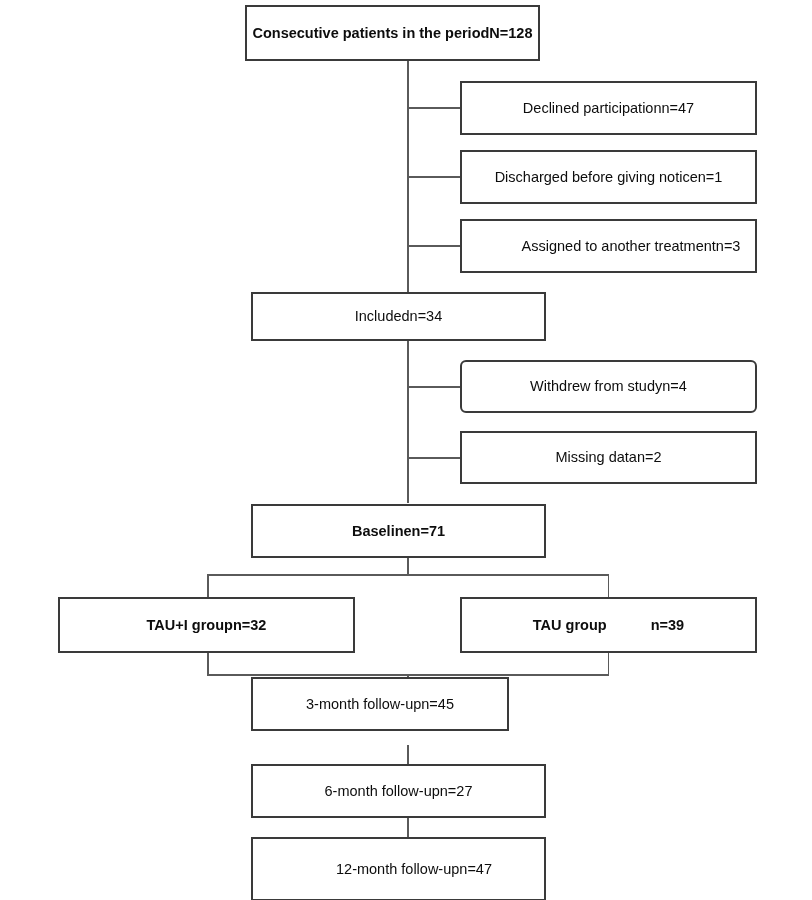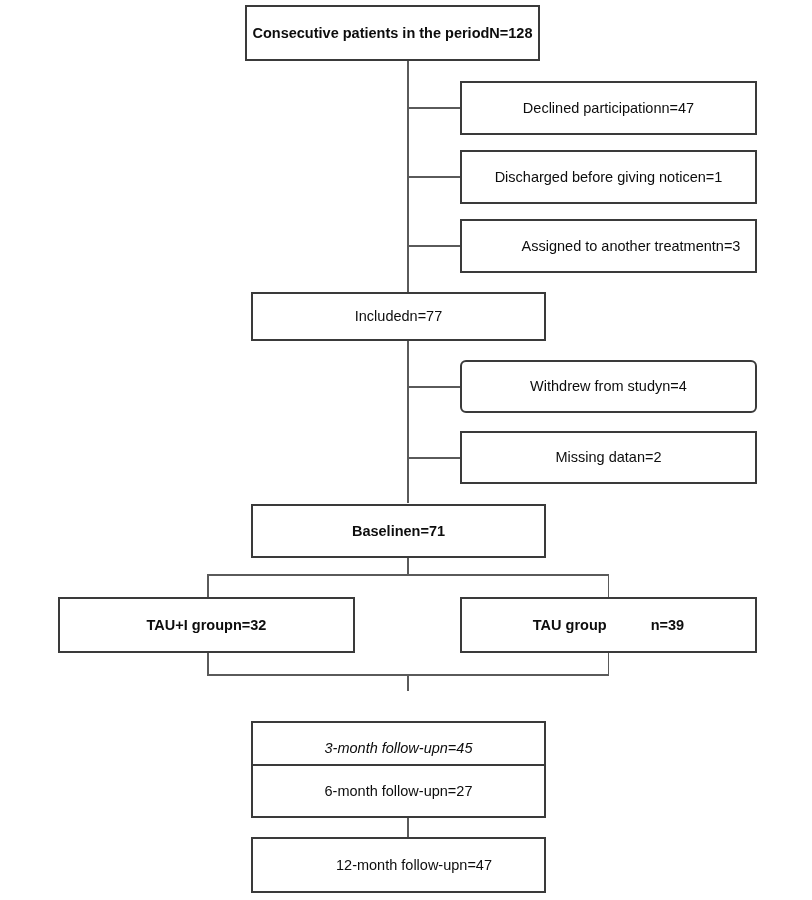--- a/index.html
+++ b/index.html
@@ -92,21 +92,21 @@
     <span class="line2">n=1</span>
   </div>
 
   <div class="node" style="left:460px; top:219px; width:297px; height:54px;padding-left:45px;">
     <span class="line1">Assigned to another treatment</span>
     <span class="line2">n=3</span>
   </div>
 
   <div class="node" style="left:251px; top:292px; width:295px; height:49px;">
     <span class="line1">Included</span>
-    <span class="line2">n=77</span>
+    <span class="line2">n=34</span>
   </div>
 
   <div class="node" style="left:460px; top:360px; width:297px; height:53px;border-radius:6px;">
     <span class="line1">Withdrew from study</span>
     <span class="line2">n=4</span>
   </div>
 
   <div class="node" style="left:460px; top:431px; width:297px; height:53px;">
     <span class="line1">Missing data</span>
     <span class="line2">n=2</span>
@@ -120,28 +120,28 @@
   <div class="node bold" style="left:58px; top:597px; width:297px; height:56px;">
     <span class="line1">TAU+I group</span>
     <span class="line2">n=32</span>
   </div>
 
   <div class="node bold" style="left:460px; top:597px; width:297px; height:56px;gap:44px;">
     <span class="line1">TAU group</span>
     <span class="line2">n=39</span>
   </div>
 
-  <div class="node" style="left:251px; top:721px; width:295px; height:54px;font-style:italic;">
+  <div class="node" style="left:251px; top:677px; width:258px; height:54px;">
     <span class="line1">3-month follow-up</span>
     <span class="line2">n=45</span>
   </div>
 
   <div class="node" style="left:251px; top:764px; width:295px; height:54px;">
     <span class="line1">6-month follow-up</span>
     <span class="line2">n=27</span>
   </div>
 
-  <div class="node" style="left:251px; top:837px; width:295px; height:56px;padding-left:31px;">
+  <div class="node" style="left:251px; top:837px; width:295px; height:64px;padding-left:31px;">
     <span class="line1">12-month follow-up</span>
     <span class="line2">n=47</span>
   </div>
 
 </div>
 
 </body></html>

